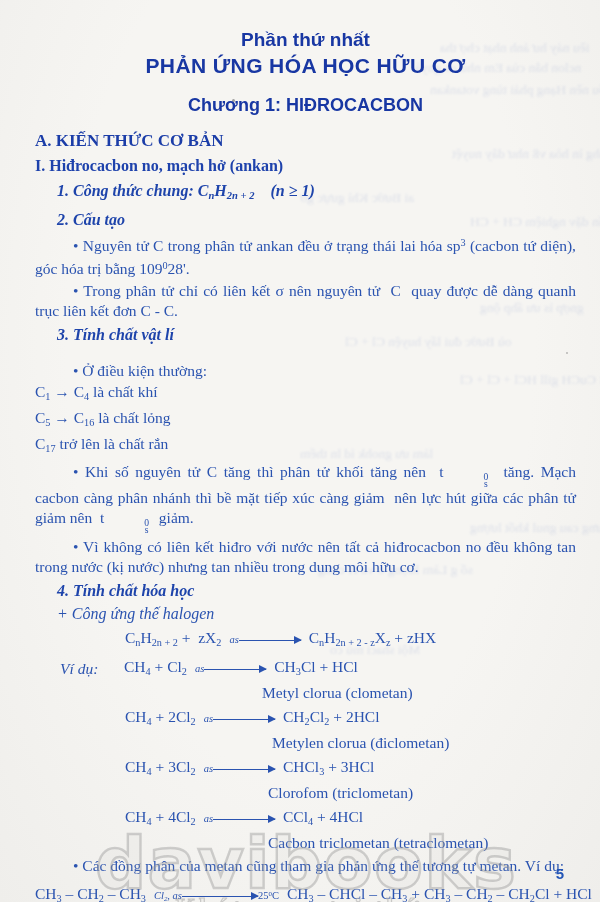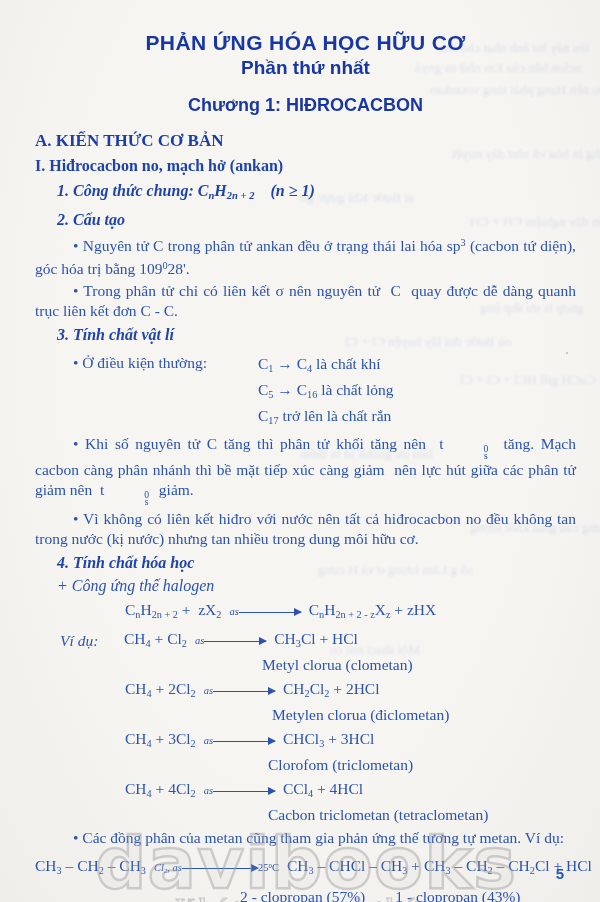--- a/index.html
+++ b/index.html
@@ -17,21 +17,21 @@
   .h-i{font-weight:bold;font-size:16px;margin-top:3px;color:#1e42ac;line-height:22px;}
   .num{margin-left:22px;margin-top:3px;color:#1e44ab;font-weight:bold;font-style:italic;font-size:16px;line-height:21px;}
   .num .frm{font-weight:bold;}
   .para{margin:3px 0 0 0;text-indent:38px;text-align:justify;}
   sub,sup{font-size:.66em;}
   sub{vertical-align:-0.28em;}
   sup{vertical-align:0.45em;}
   .ss{display:inline-flex;flex-direction:column;align-items:center;vertical-align:-0.32em;
       line-height:.78;font-size:.62em;margin:0 2px;}
   .ss span{display:block;}
-  .cond{display:flex;margin-top:8px;}
+  .cond{display:flex;margin-top:16px;flex-direction:column;}
   .cond-label{margin-left:38px;width:185px;flex:none;}
   .cond-list>div{line-height:21px;}
   .sub4{margin-left:22px;margin-top:2px;font-style:italic;font-size:16px;line-height:21px;}
   .eq{display:flex;align-items:center;white-space:nowrap;margin-top:4px;height:25px;}
   .eq.tall{height:33px;text-align:right;}
   .ml90{margin-left:90px;}
   .vidu{font-style:italic;width:64px;flex:none;margin-left:25px;}
   .arr{display:inline-flex;flex-direction:row;align-items:center;margin:0 8px;}
   .arr .lab{font-size:10.5px;line-height:1.15;}
   .arr .lab.top{font-style:italic;}
@@ -78,22 +78,22 @@
   <span class="ghost g8">CH CuCH gill HCl + Cl + Cl</span>
   <span class="ghost g9">làm ưu gnohk ỉd ln thểm</span>
   <span class="ghost g10">Trưng phân ưng cau gnul khốt lượng</span>
   <span class="ghost g11">số g Làm lưọng ơ và H cưng</span>
   <span class="ghost g12">Mội shaci mù co</span>
   <div class="speck s1"></div>
   <div class="speck s2"></div>
 
   <div class="content">
 
+    <div class="center h-part">Phần thứ nhất</div>
     <div class="center h-main">PHẢN ỨNG HÓA HỌC HỮU CƠ</div>
-    <div class="center h-part">Phần thứ nhất</div>
     <div class="center h-chap">Chương 1: HIĐROCACBON</div>
 
     <div class="h-a">A. KIẾN THỨC CƠ BẢN</div>
     <div class="h-i">I. Hiđrocacbon no, mạch hở  (ankan)</div>
 
     <div class="num">
       <span>1. Công thức chung:</span>
       <span class="frm">C<sub>n</sub>H<sub>2n + 2</sub>&nbsp;&nbsp;&nbsp;&nbsp;(n ≥ 1)</span>
     </div>
     <div class="num">2. Cấu tạo</div>

